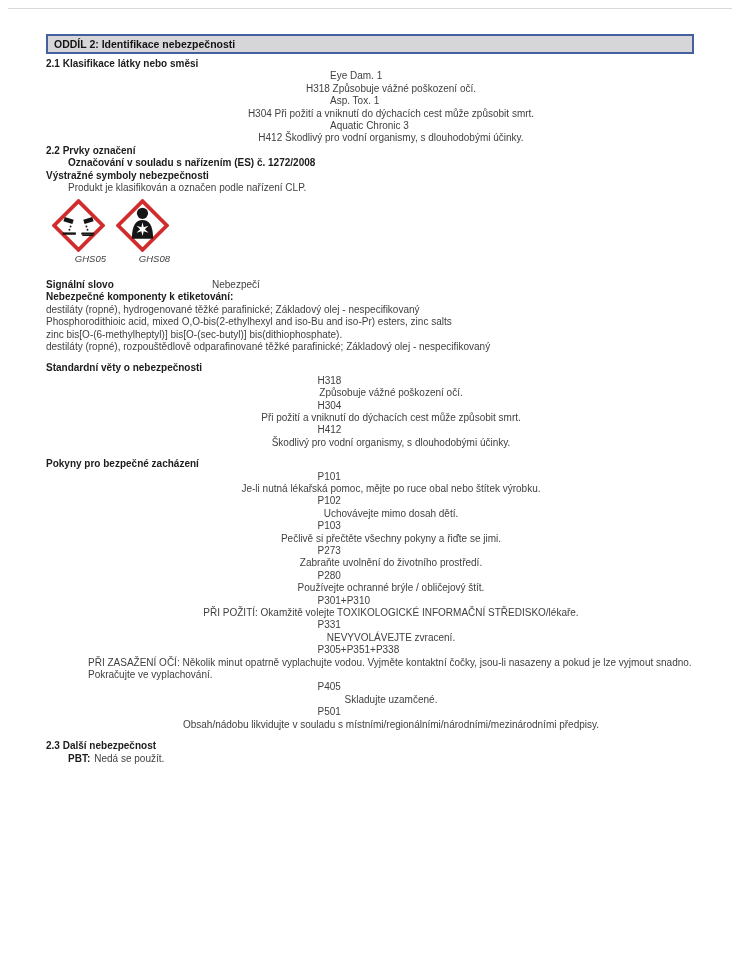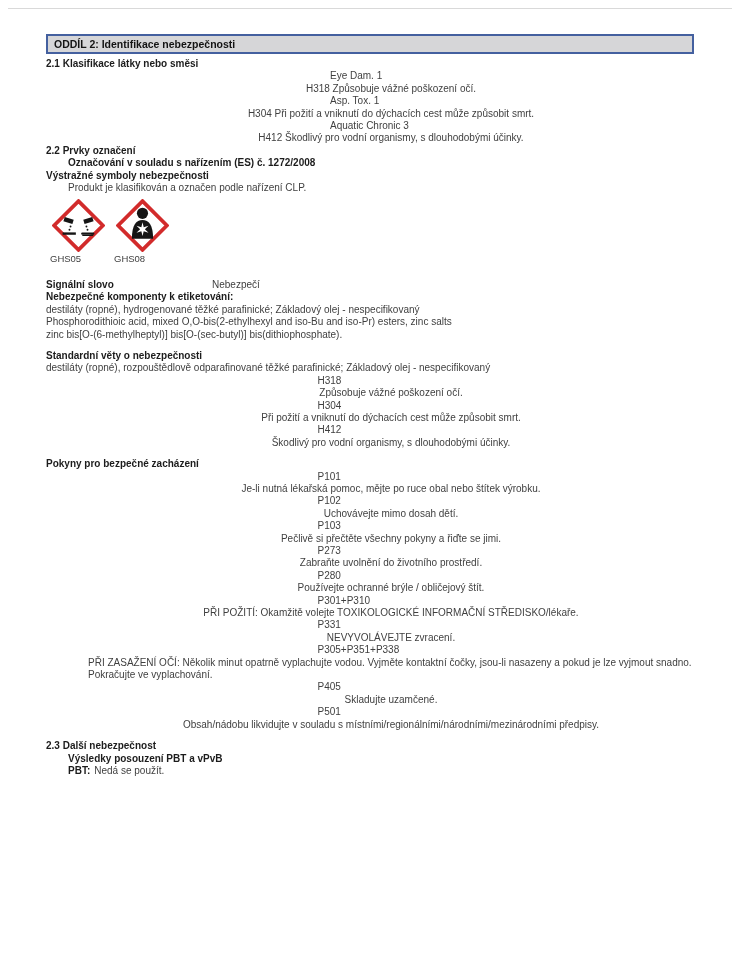--- a/index.html
+++ b/index.html
@@ -28,21 +28,21 @@
   .line { white-space:nowrap; }
   .ind1 { padding-left:22px; }
   .gap  { margin-top:9px; }
 
   .row { display:flex; align-items:center; padding-left:42px;flex-direction:column; }
   .col-class { width:122px; flex:none; }
   .col-code  { width:147px; flex:none; }
   .col-text  { flex:1; min-width:0; }
 
   .picto-row { display:flex; gap:8px; margin:5px 0 0 4px; }
-  .picto { width:56px; text-align:left; }
+  .picto { width:56px; text-align:right;font-style:italic; }
   .picto svg { display:block; margin:0 auto; }
   .picto-label { font-size:9.5px; color:#3f3f3f; margin-top:1px; }
   .picto-gap { margin-top:10px; }
 
   .sig-row { display:flex;margin-top:13px; }
   .sig-label { width:166px; flex:none; }
 
   .kv .b { margin-right:4px; }
 </style>
 </head>
@@ -106,23 +106,23 @@
 
     <div class="sig-row picto-gap">
       <span class="sig-label b">Signální slovo</span>
       <span>Nebezpečí</span>
     </div>
 
     <div class="line b">Nebezpečné komponenty k etiketování:</div>
     <div class="line">destiláty (ropné), hydrogenované těžké parafinické; Základový olej - nespecifikovaný</div>
     <div class="line">Phosphorodithioic acid, mixed O,O-bis(2-ethylhexyl and iso-Bu and iso-Pr) esters, zinc salts</div>
     <div class="line">zinc bis[O-(6-methylheptyl)] bis[O-(sec-butyl)] bis(dithiophosphate).</div>
+    <div class="line">destiláty (ropné), rozpouštědlově odparafinované těžké parafinické; Základový olej - nespecifikovaný</div>
+
     <div class="line b gap">Standardní věty o nebezpečnosti</div>
-
-    <div class="line">destiláty (ropné), rozpouštědlově odparafinované těžké parafinické; Základový olej - nespecifikovaný</div>
     <div class="row">
       <span class="col-code">H318</span>
       <span class="col-text">Způsobuje vážné poškození očí.</span>
     </div>
     <div class="row">
       <span class="col-code">H304</span>
       <span class="col-text">Při požití a vniknutí do dýchacích cest může způsobit smrt.</span>
     </div>
     <div class="row">
       <span class="col-code">H412</span>
@@ -165,19 +165,18 @@
     <div class="row">
       <span class="col-code">P405</span>
       <span class="col-text">Skladujte uzamčené.</span>
     </div>
     <div class="row">
       <span class="col-code">P501</span>
       <span class="col-text">Obsah/nádobu likvidujte v souladu s místními/regionálními/národními/mezinárodními předpisy.</span>
     </div>
 
     <div class="line b gap">2.3 Další nebezpečnost</div>
-    <div class="line b ind1">Výsledky posouzení PBT a vPvB</div>
     <div class="line ind1 kv">
       <span class="b">PBT:</span><span>Nedá se použít.</span>
     </div>
 
   </div>
 </div>
 
 </body></html>

